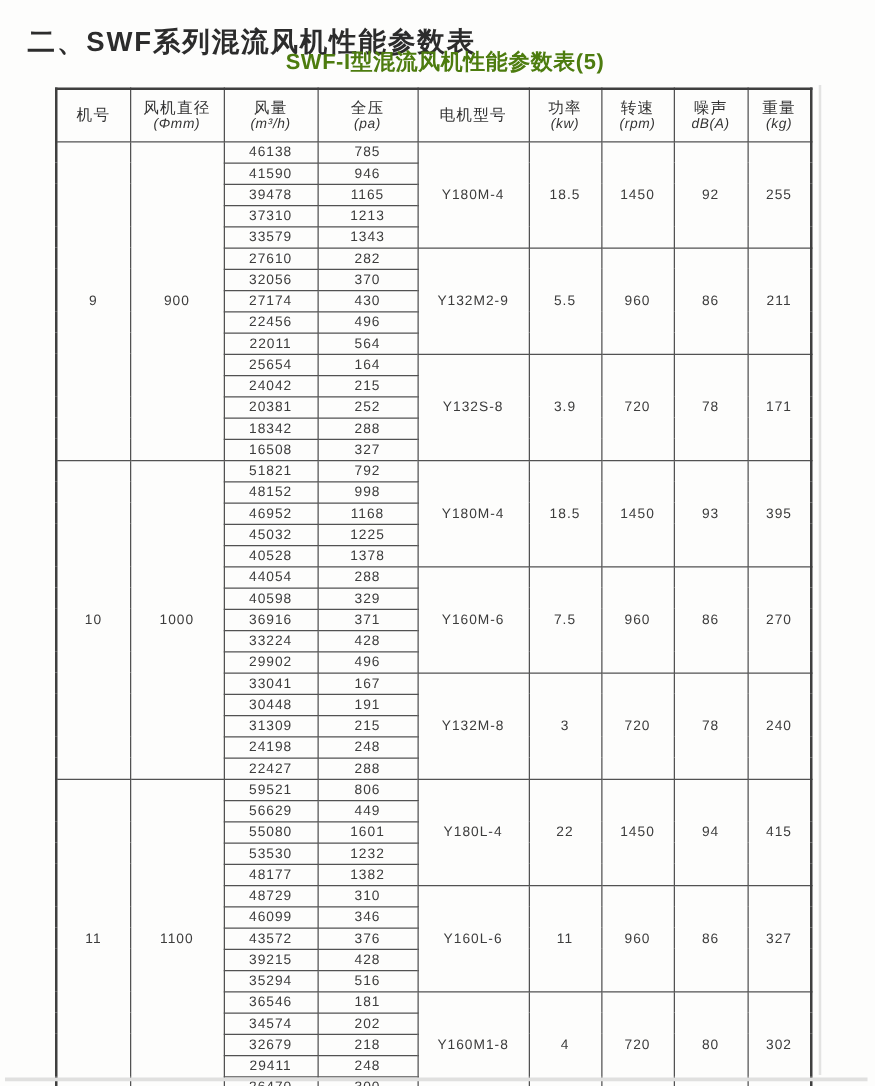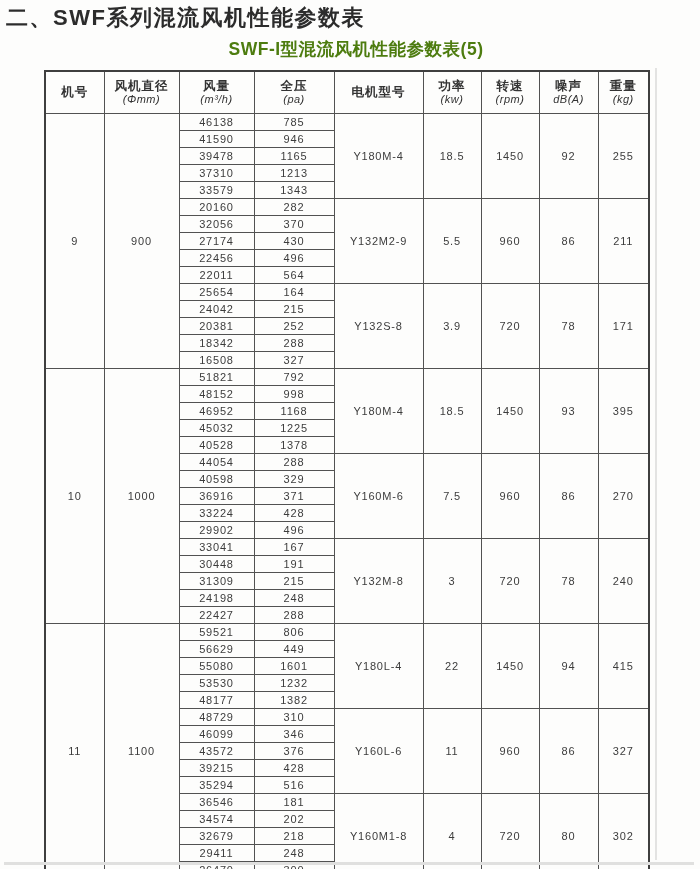--- a/index.html
+++ b/index.html
@@ -16,21 +16,21 @@
   .page {
     position: relative;
     width: 700px;
     height: 869px;
     overflow: hidden;
   }
   .main-title {
     position: absolute;
     top: 3px;
     left: 6px;
-    margin: 0;
+    margin: 16px;
     font-size: 22px;
     font-weight: bold;
     letter-spacing: 1.5px;
     color: #2c2c2c;
     white-space: nowrap;
   }
   .sub-title {
     position: absolute;
     top: 37px;
     left: 54px;
@@ -65,21 +65,21 @@
   table.perf thead tr {
     height: 42px;
   }
   table.perf thead th {
     font-weight: bold;
     color: #333333;
   }
   .hline1 {
     font-size: 12.5px;
     line-height: 14px;
-    font-weight: bold;
+    font-weight: normal;
     letter-spacing: 1px;
   }
   .hline2 {
     font-size: 11px;
     line-height: 13px;
     font-weight: normal;
     letter-spacing: 0.5px;
     font-style: italic;
   }
   table.perf tbody tr {
@@ -192,21 +192,21 @@
           </tr>
           <tr>
             <td class="cell-flow">37310</td>
             <td class="cell-pressure">1213</td>
           </tr>
           <tr>
             <td class="cell-flow">33579</td>
             <td class="cell-pressure">1343</td>
           </tr>
           <tr>
-            <td class="cell-flow">20160</td>
+            <td class="cell-flow">27610</td>
             <td class="cell-pressure">282</td>
             <td rowspan="5">Y132M2-9</td>
             <td rowspan="5">5.5</td>
             <td rowspan="5">960</td>
             <td rowspan="5">86</td>
             <td rowspan="5">211</td>
           </tr>
           <tr>
             <td class="cell-flow">32056</td>
             <td class="cell-pressure">370</td>

